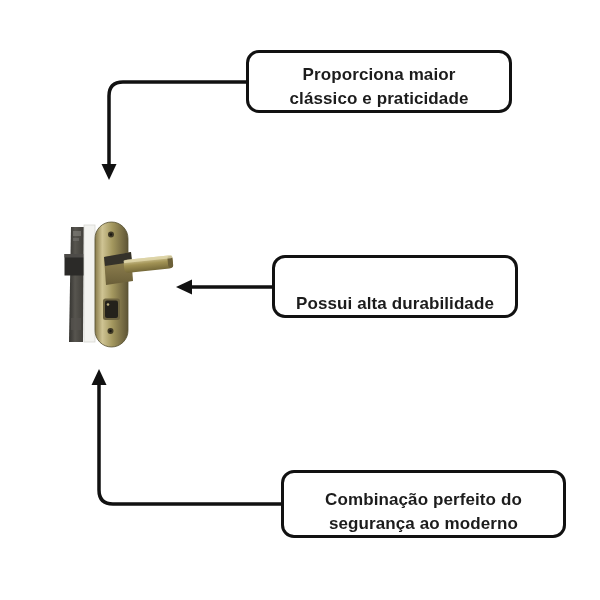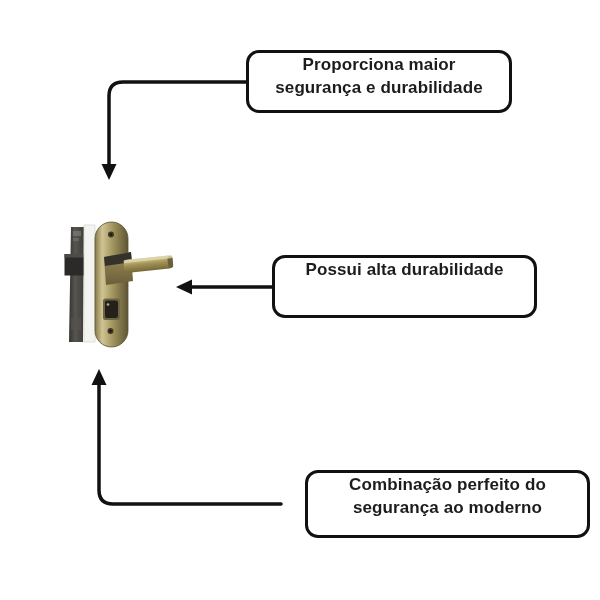--- a/index.html
+++ b/index.html
@@ -22,35 +22,35 @@
     width: 600px;
     height: 600px;
   }
   .callout {
     position: absolute;
     box-sizing: border-box;
     background: #ffffff;
     border: 3px solid #111111;
     border-radius: 13px;
     display: flex;
-    align-items: flex-start;
+    align-items: flex-end;
     justify-content: center;
     text-align: center;
   }
   .callout p {
     margin: 0;
     font-size: 17px;
     font-weight: 700;
     line-height: 1.38;
     color: #1c1c1c;
     letter-spacing: 0.1px;
   }
   .callout-top    { left: 246px; top: 50px;  width: 266px; height: 63px; }
-  .callout-middle { left: 272px; top: 255px; width: 265px; height: 63px; }
-  .callout-bottom { left: 281px; top: 470px; width: 285px; height: 68px; margin-left: 24px; }
+  .callout-middle { left: 272px; top: 255px; width: 246px; height: 63px; }
+  .callout-bottom { left: 281px; top: 470px; width: 285px; height: 68px; }
 </style>
 </head>
 <body>
 
 <div class="canvas">
 
   <svg class="art" viewBox="0 0 600 600" xmlns="http://www.w3.org/2000/svg">
     <defs>
       <linearGradient id="gradPlate" x1="0" y1="0" x2="1" y2="0">
         <stop offset="0" stop-color="#877a49"></stop>
@@ -119,21 +119,21 @@
         <rect x="124" y="260" width="49" height="13" rx="4" fill="url(#gradArm)"></rect>
         <rect x="168" y="260.5" width="5" height="12" rx="2.5" fill="#6c6039"></rect>
         <rect x="124" y="260" width="49" height="3" rx="1.5" fill="#e1d8ac" opacity="0.8"></rect>
       </g>
     </g>
   </svg>
 
   <div class="callout callout-top">
     <p>
       <span>Proporciona maior</span><br>
-      <span>segurança e durabilidade</span>
+      <span>clássico e praticidade</span>
     </p>
   </div>
 
   <div class="callout callout-middle">
     <p>
       <span>Possui alta durabilidade</span><br>
     </p>
   </div>
 
   <div class="callout callout-bottom">

